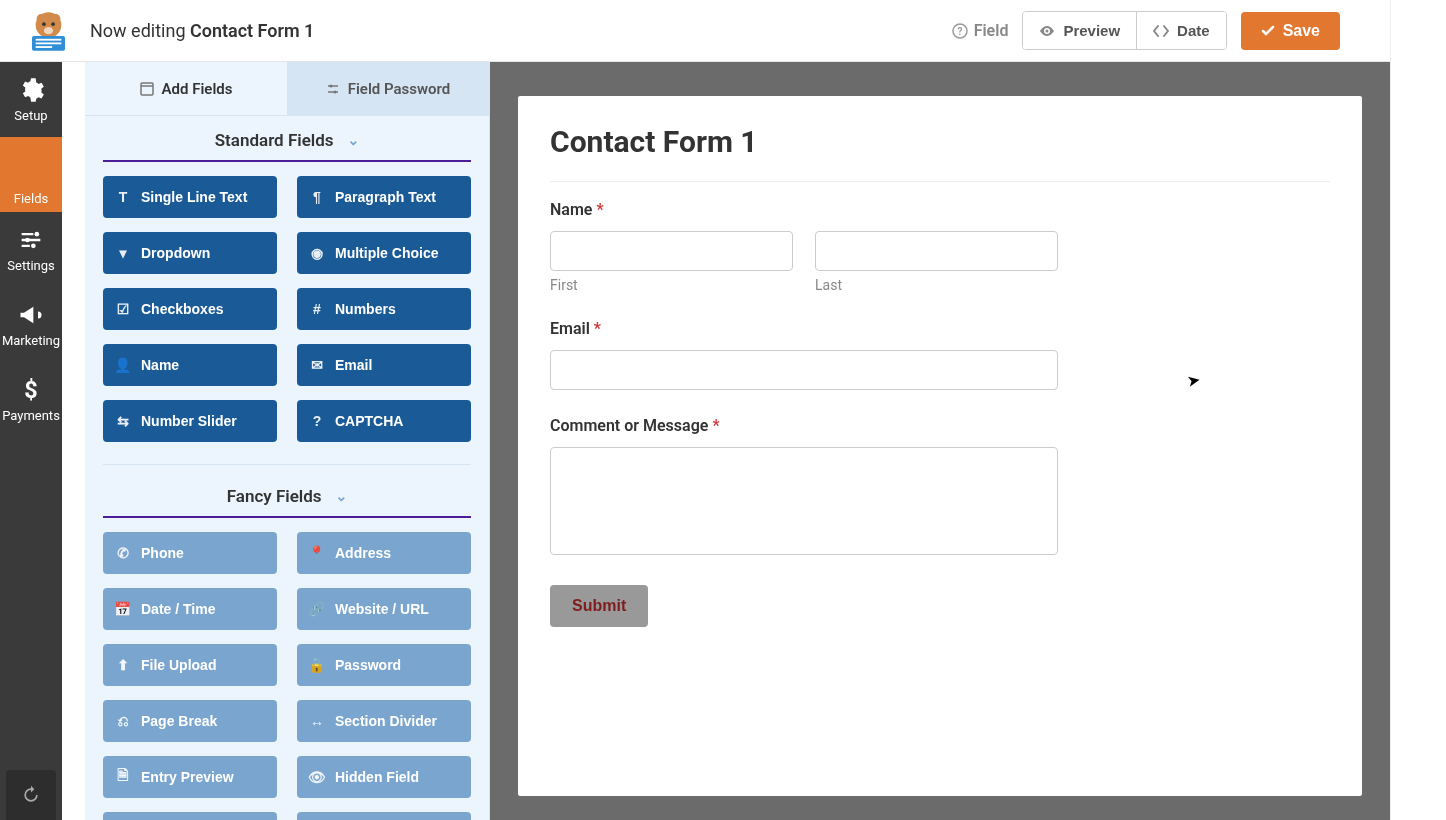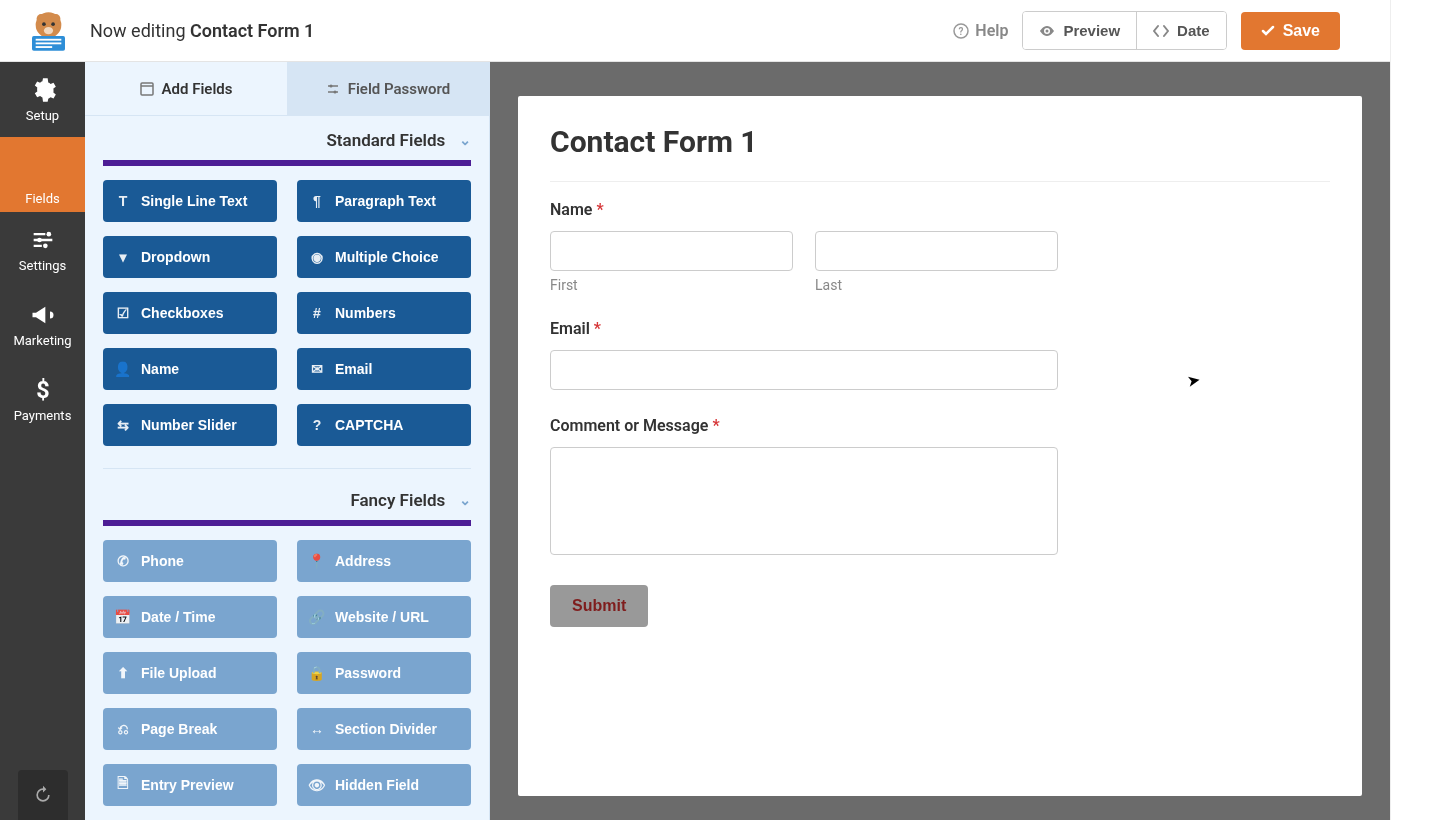--- a/index.html
+++ b/index.html
@@ -88,21 +88,21 @@
     color: #bbb;
     cursor: pointer;
     width:40px;text-align:center;
     font-weight:900;
   }
   
   .left-nav {
     position: absolute;
     top: 62px;
     left: 0;
-    width: 85px;
+    width: 62px;
     bottom: 0;
     background: #3a3a3a;
     display: flex;
     flex-direction: column;
   }
   .nav-item {
     display: flex;
     flex-direction: column;
     align-items: center;
     justify-content: center;
@@ -151,26 +151,26 @@
     color: #555;
     cursor: pointer;
     font-weight:600;
   }
   .panel-tab.active { background: #ecf5fe; color: #333; }
   .panel-tab.inactive { background: #d6e5f4; color: #555; }
   .panel-content { padding: 0 18px 18px; overflow-y: auto; height: calc(100% - 54px); }
   .section-header {
     display: flex;
     align-items: center;
-    justify-content: flex-end;
+    justify-content: center;
     padding: 14px 0 10px;
     font-size: 17px;
     font-weight: 600;
     color: #333;
-    border-bottom: 6px solid #4c1d95;
+    border-bottom: 2px solid #4c1d95;
     margin-bottom: 14px;
     cursor:pointer;
     gap:14px;
   }
   .chev { color: #7aa5cf; font-size: 14px; }
   .field-grid {
     display: grid;
     grid-template-columns: 1fr 1fr;
     gap: 14px 20px;
   }
@@ -275,21 +275,21 @@
   </div>
   <div class="now-editing">
     <span>Now editing </span><strong>Contact Form 1</strong>
   </div>
   <div class="topbar-right">
     <div class="help-link">
       <svg width="16" height="16" viewBox="0 0 16 16">
           <circle cx="8" cy="8" r="7" fill="none" stroke="#999" stroke-width="1.5"></circle>
           <text x="8" y="12" text-anchor="middle" font-size="10" fill="#999">?</text>
         </svg>
-      <span>Help</span>
+      <span>Field</span>
     </div>
     <div class="btn-group">
       <button>
         <svg width="16" height="16" viewBox="0 0 16 16">
             <path d="M8 3C4 3 1 8 1 8s3 5 7 5 7-5 7-5-3-5-7-5zm0 8a3 3 0 110-6 3 3 0 010 6z" fill="#888"></path>
             <circle cx="8" cy="8" r="1.5" fill="#888"></circle>
           </svg>
         <span>Preview</span>
       </button>
       <button>

